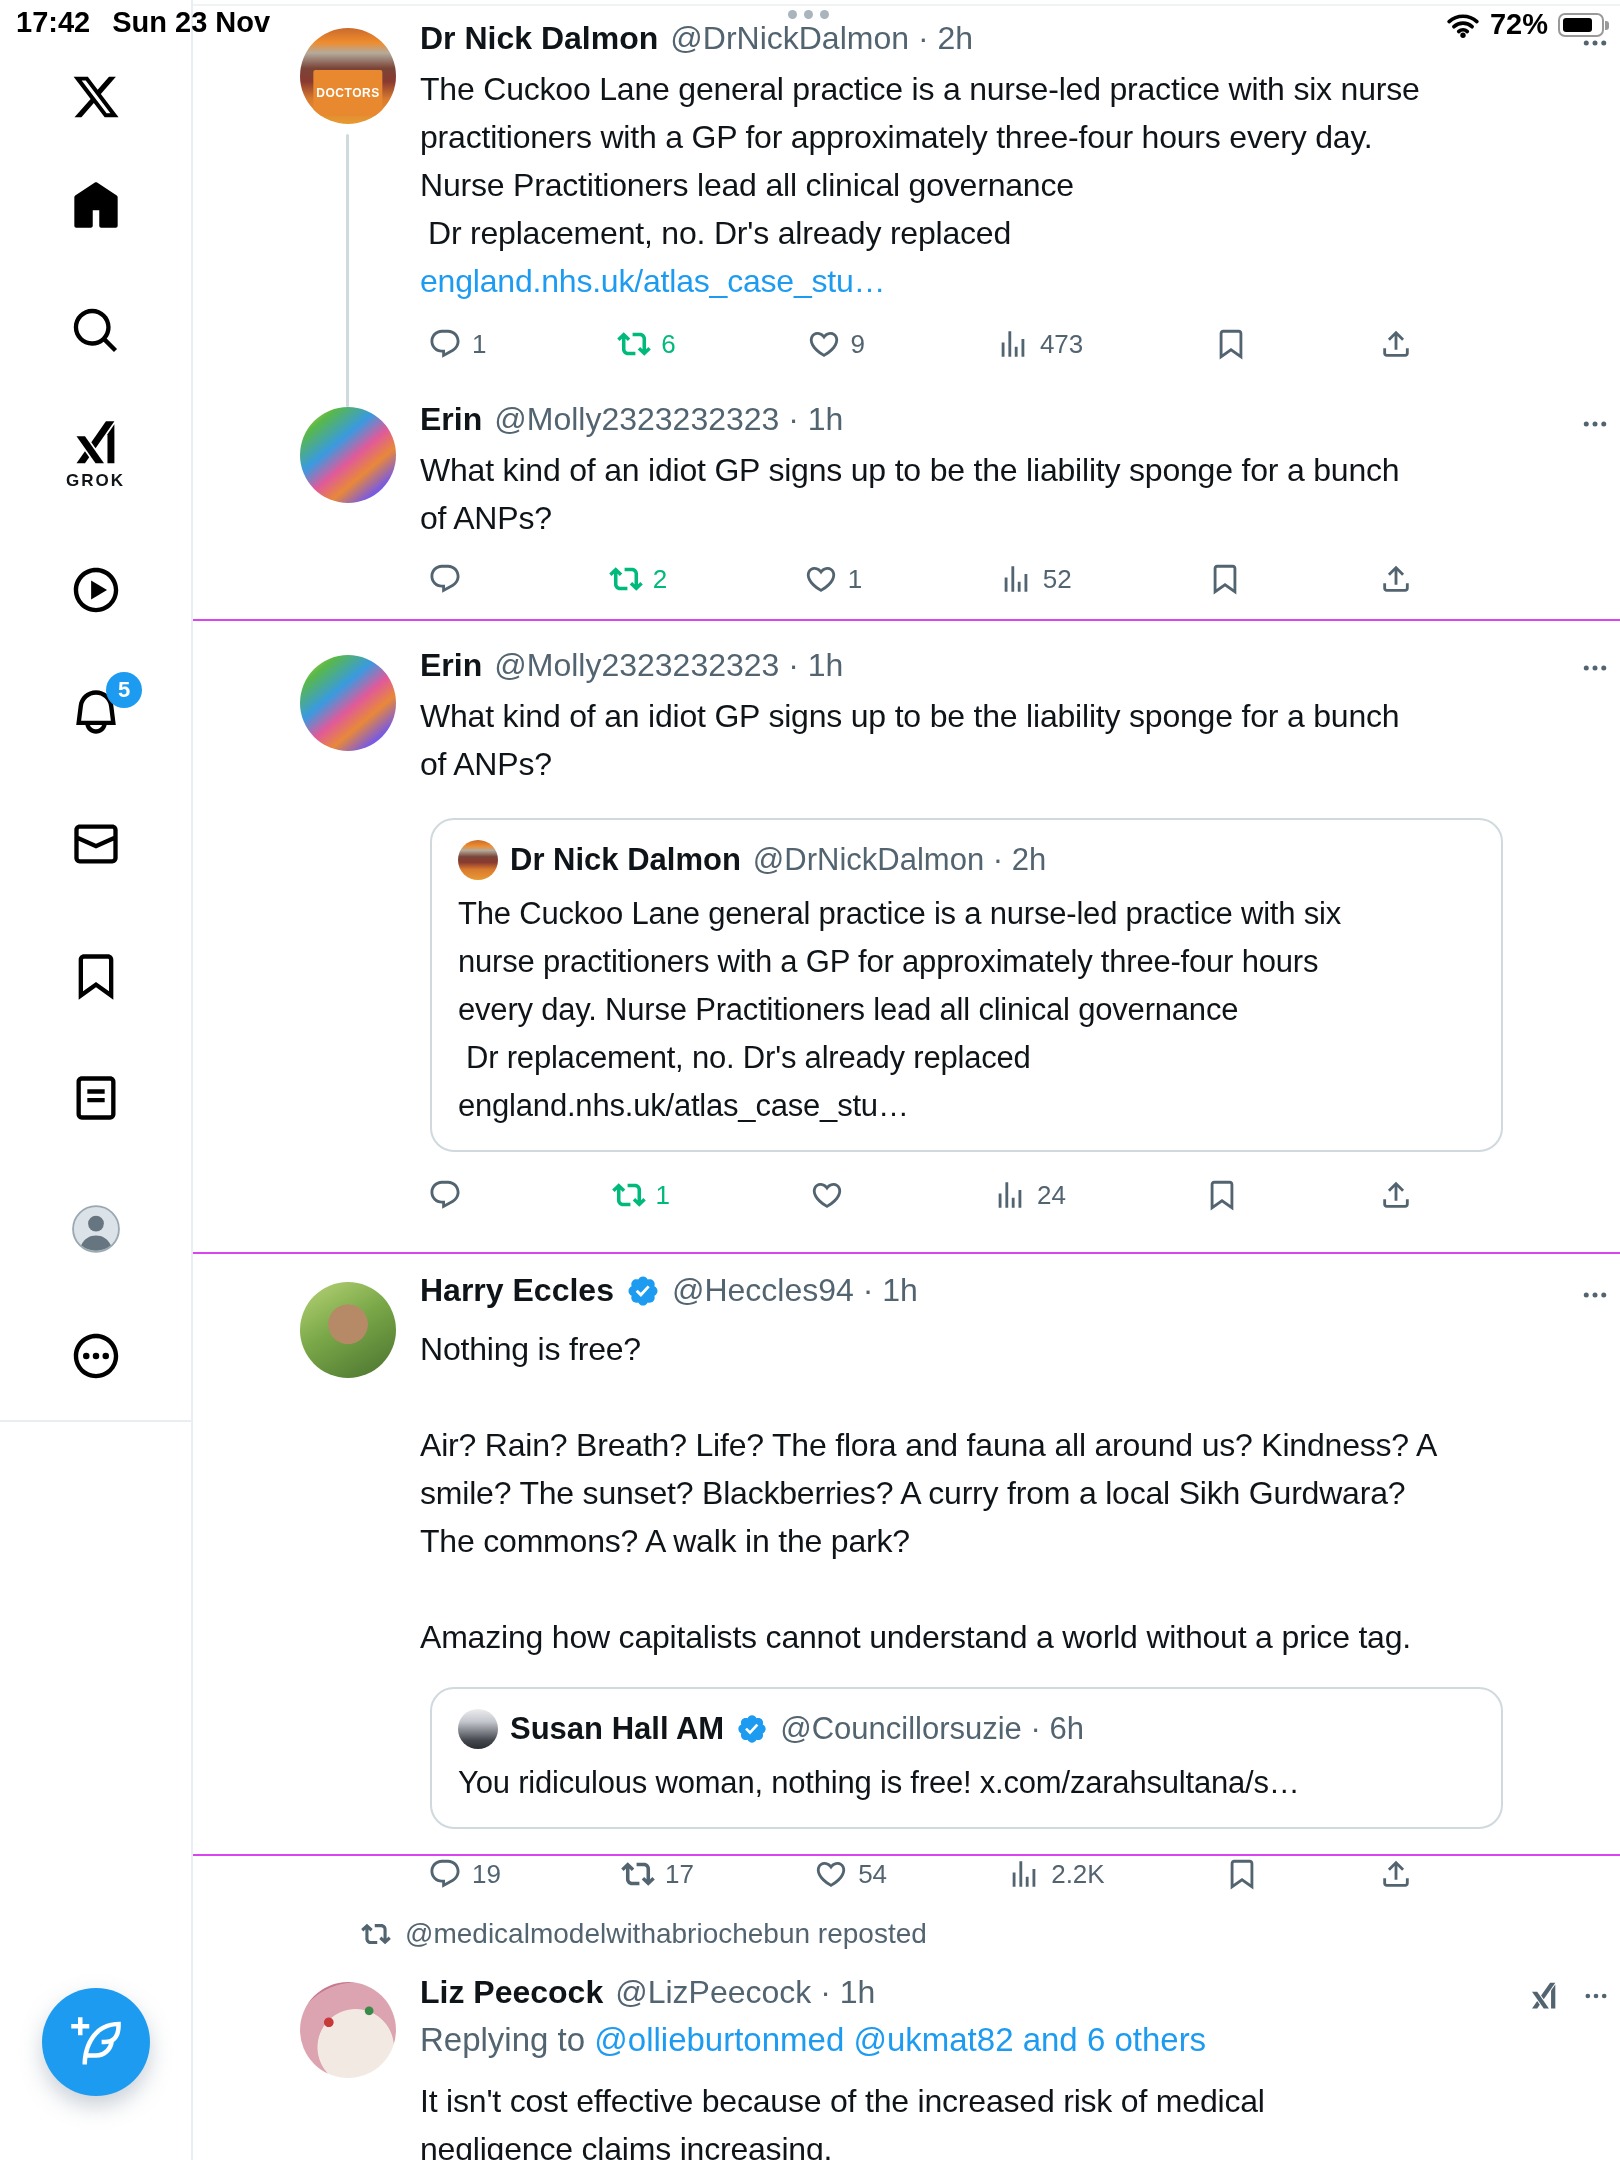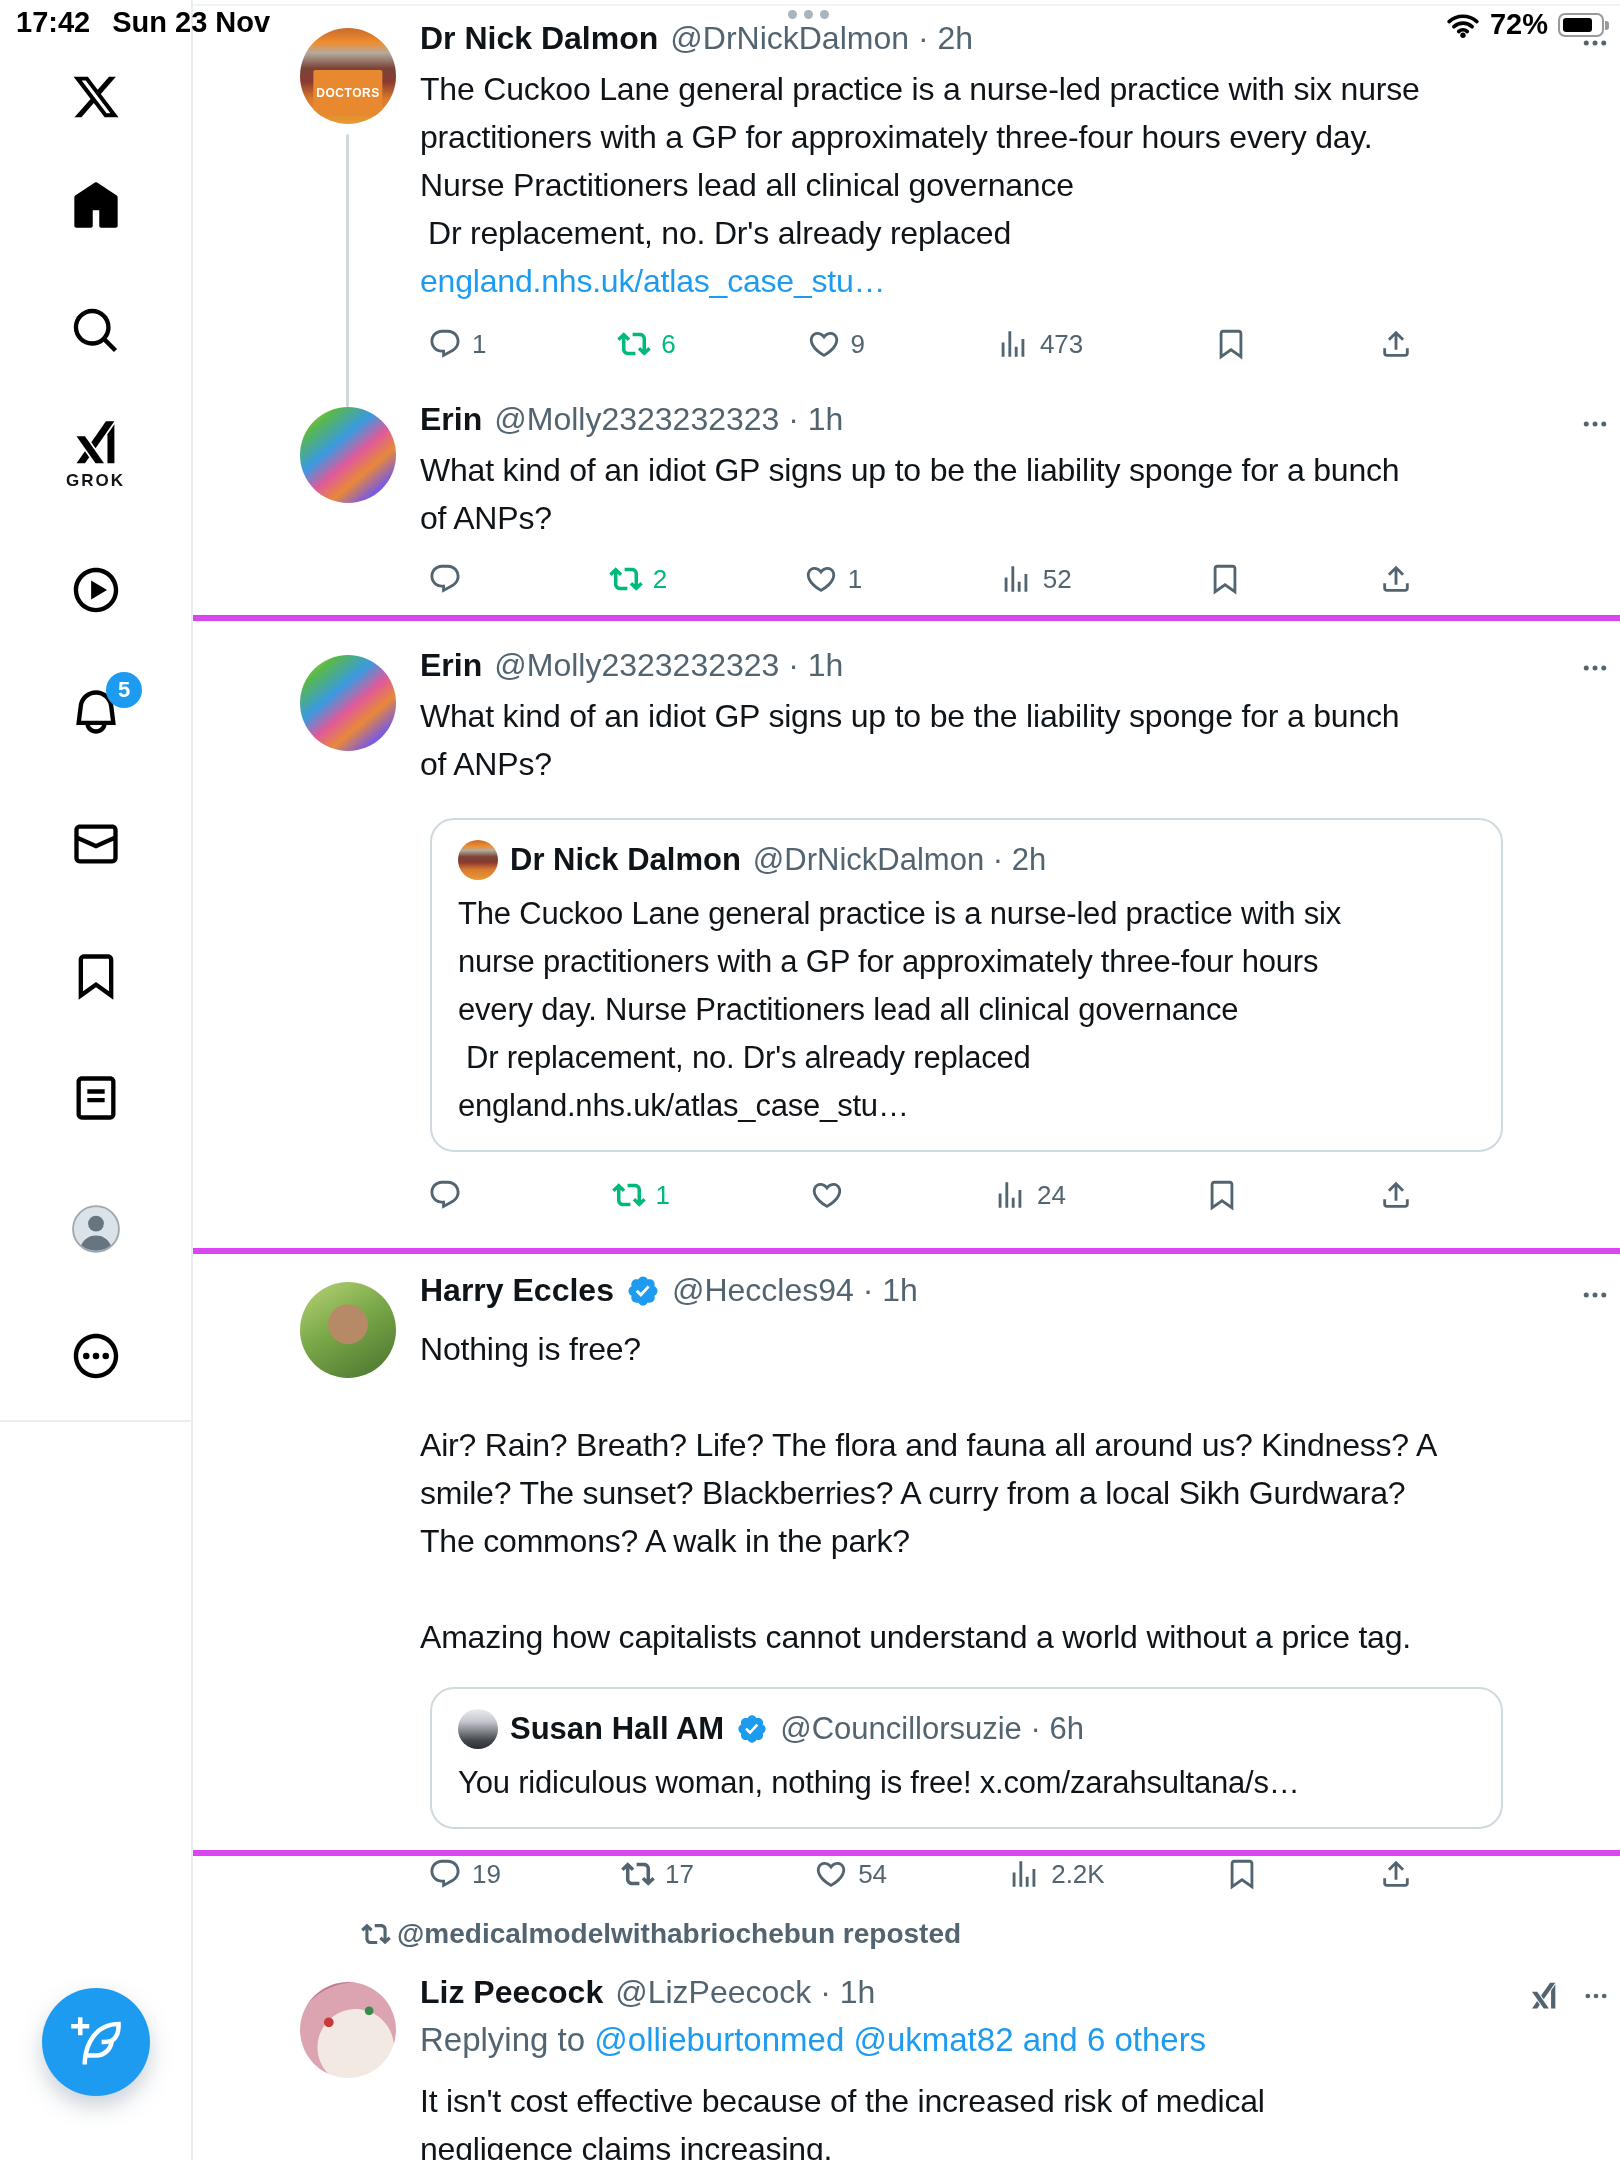--- a/index.html
+++ b/index.html
@@ -24,21 +24,21 @@
   .grok-label { text-align:center; font-size:17px; font-weight:800; letter-spacing:2px; margin-top:2px; }
   .bellwrap { position:relative; }
   .badge { position:absolute; top:-14px; right:-20px; min-width:36px; height:36px; border-radius:18px; background:#1d9bf0; color:#fff; font-size:22px; font-weight:700; display:flex; align-items:center; justify-content:center; padding:0 6px; }
   .side-divider { position:absolute; left:0; top:1420px; width:100%; height:2px; background:#e9eef2; }
   .fab { position:absolute; left:42px; top:1988px; width:108px; height:108px; border-radius:50%; background:#1d9bf0; display:flex; align-items:center; justify-content:center; box-shadow:0 10px 22px rgba(100,120,140,.35); }
 
   
   .main { position:absolute; left:193px; top:0; right:0; bottom:0; }
   .topline { position:absolute; top:4px; left:0; right:0; height:2px; background:#eff3f4; }
   .cell { position:absolute; left:0; right:0; }
-  .cell.bb { border-bottom:6px solid #d946ef;padding-left:16px; }
+  .cell.bb { border-bottom:2px solid #d946ef;padding-left:16px; }
   .avatar { position:absolute; left:107px; width:96px; height:96px; border-radius:50%; overflow:hidden; }
   .avatar span { position:absolute; bottom:8%; left:50%; transform:translateX(-50%); background:#e8892f; color:#fff; font-size:12px; font-weight:700; padding:16px 3px; border-radius:2px; letter-spacing:.5px; }
   .av-nick { background:linear-gradient(180deg,#c96a2c 0%,#ef8c2e 15%,#b4ab9c 26%,#7a4438 42%,#8a3a30 56%,#d97a2e 74%,#e89a33 100%); }
   .av-erin { background:linear-gradient(140deg,#e8d84a 0%,#58b84a 18%,#3a9ae0 38%,#e05a9a 54%,#e8883a 68%,#7a5ae0 84%,#48c8c0 100%); }
   .av-harry { background:radial-gradient(circle at 50% 44%,#b68a66 0 27%,rgba(0,0,0,0) 28%),linear-gradient(150deg,#b8d478 0%,#7aa848 45%,#49722f 100%); }
   .av-liz { background:radial-gradient(circle at 30% 42%,#c83a3a 0 5%,rgba(0,0,0,0) 6%),radial-gradient(circle at 72% 30%,#3a8a4a 0 4%,rgba(0,0,0,0) 5%),radial-gradient(circle at 58% 68%,#f2e9e2 0 44%,#dca4b0 45% 75%,#c87890 76% 100%); }
   .av-susan { background:linear-gradient(180deg,#ececee 0%,#c2c6cc 32%,#45484e 78%,#2a2d32 100%); }
   .content { position:absolute; left:227px; right:95px; }
   .t-header { display:flex; align-items:center; gap:12px; font-size:32px; white-space:nowrap; }
   .t-header .name { font-weight:700; color:#0f1419; }
@@ -55,21 +55,21 @@
   .q-header .meta { color:#536471; }
   .q-avatar { width:40px; height:40px; border-radius:50%; overflow:hidden; position:relative; flex:0 0 40px; }
   .q-text { font-size:31px; line-height:48px; letter-spacing:-0.2px; color:#0f1419; }
   .q-text div { white-space:nowrap; }
 
   .stats { position:relative; margin-left:8px; width:985px; display:flex; justify-content:space-between; align-items:center; }
   .stat { display:flex; align-items:center; gap:10px; color:#536471; font-size:26px; }
   .stat.green { color:#00ba7c; }
   .stat svg { display:block; }
 
-  .repost-line { position:absolute; left:168px; display:flex; align-items:center; gap:6px; color:#536471; font-size:28px; font-weight:700; }
+  .repost-line { position:absolute; left:168px; display:flex; align-items:center; gap:14px; color:#536471; font-size:28px; font-weight:400; }
   .replying { font-size:33px; color:#536471; }
   .replying .mentions { color:#1d9bf0; }
   .thread-line { position:absolute; left:153px; top:128px; bottom:-12px; width:3px; background:#cfd9de; border-radius:2px; }
   .hidden-defs { position:absolute; width:0; height:0; overflow:hidden; }
 </style>
 </head>
 <body>
 
 <svg class="hidden-defs" aria-hidden="true">
   <defs>

